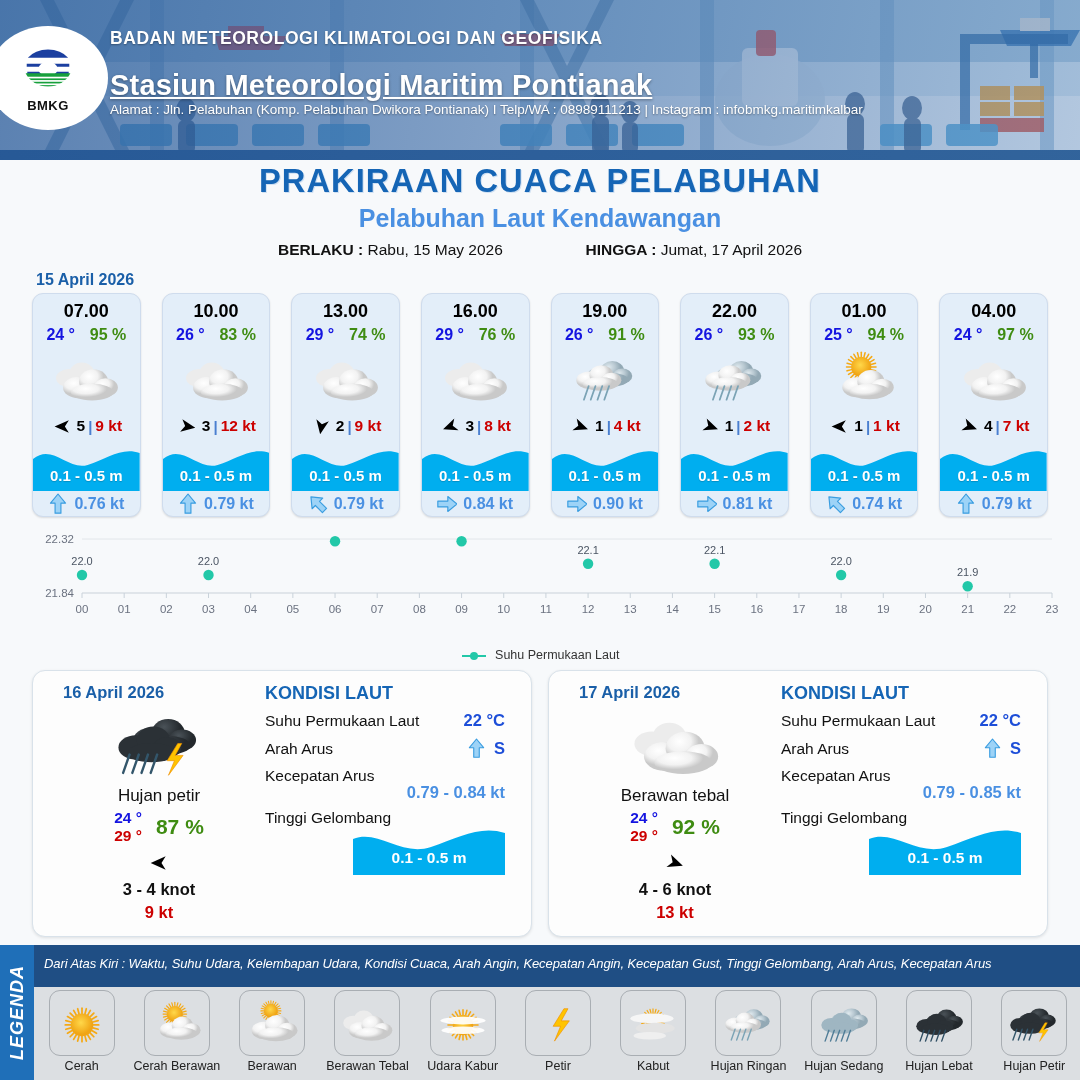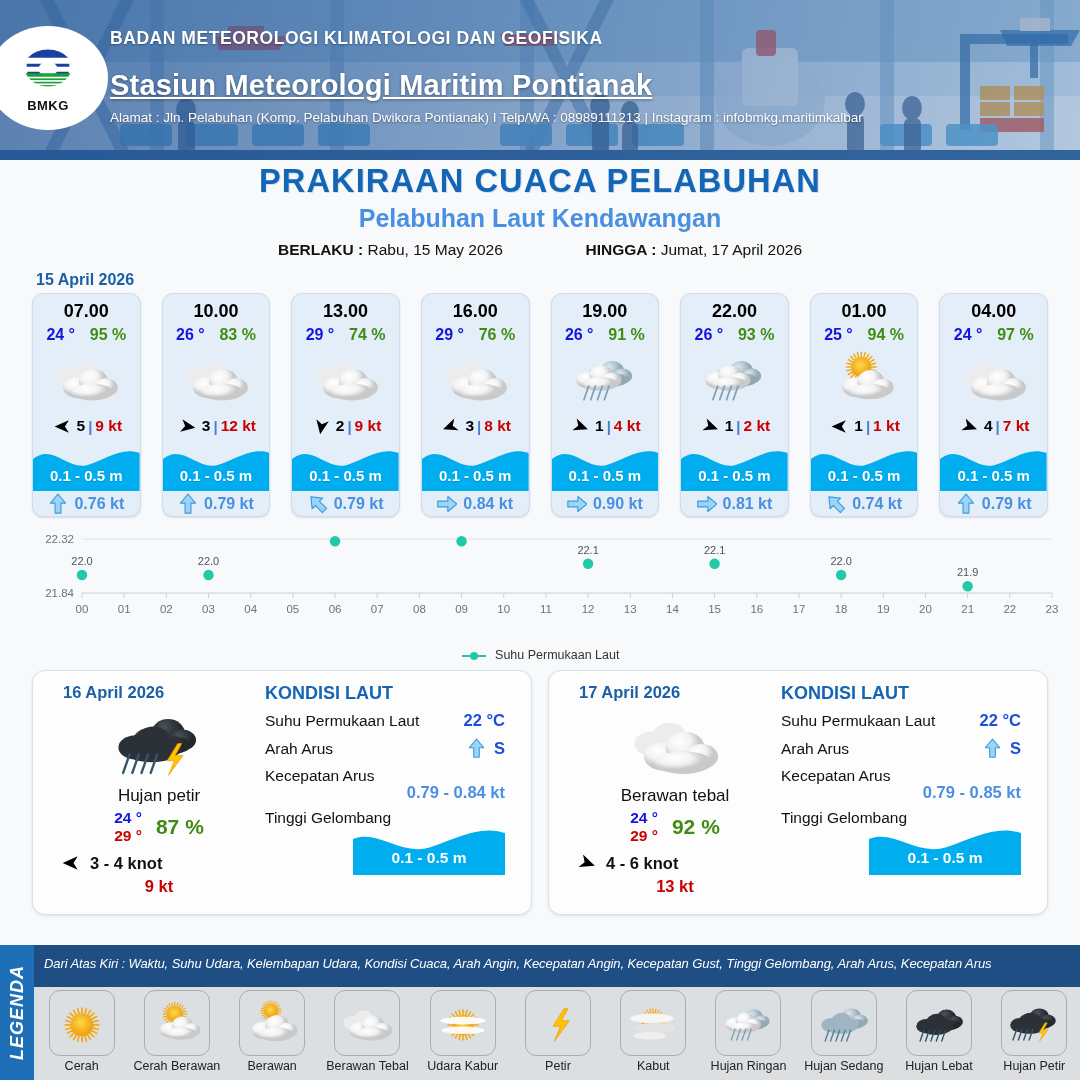--- a/index.html
+++ b/index.html
@@ -24,21 +24,21 @@
   .logo-oval {
     position:absolute; left:-12px; top:26px; width:120px; height:104px;
     background:#fff; border-radius:60px/52px; z-index:6;
     display:flex; flex-direction:column; align-items:center; justify-content:center;
   }
   .logo-mark { width:56px; height:54px; }
   .logo-text { font-size:13px; font-weight:bold; color:#111; letter-spacing:.4px; margin-top:1px;}
   .hdr-txt { position:absolute; left:110px; top:28px; z-index:5; width:960px; }
   .hdr-line1 { color:#fff; font-size:17.5px; font-weight:bold; letter-spacing:.55px; text-shadow:0 1px 2px rgba(0,0,0,.35); }
   .hdr-line2 { color:#fff; font-size:29px; font-weight:bold; letter-spacing:.2px; margin-top:20px; text-shadow:0 1px 3px rgba(0,0,0,.4);text-decoration:underline; }
-  .hdr-line3 { color:#fff; font-size:13.5px; margin-top:8px; text-shadow:0 1px 2px rgba(0,0,0,.4); }
+  .hdr-line3 { color:#fff; font-size:13.5px; text-shadow:0 1px 2px rgba(0,0,0,.4); }
 
   
   .title-wrap { text-align:center; padding-top:1px; }
   .title-main {
     font-size:34px; font-weight:bold; color:#1565b5; letter-spacing:1.1px;
     font-stretch:condensed; transform:scaleX(.96); text-shadow:1px 1px 0 #cfe0f2;
   }
   .title-sub { font-size:25px; font-weight:bold; color:#4a90e2; margin-top:4px; }
   .valid-row { margin-top:8px; font-size:15.5px; color:#111; }
   .valid-row .lbl { font-weight:bold; }
@@ -89,21 +89,21 @@
   }
   .p-left { width:200px; text-align:center; position:relative; }
   .p-date { font-size:16.5px; font-weight:bold; color:#1a5fa8; text-align:left; margin-left:4px; }
   .p-icon { height:78px; display:flex; align-items:center; justify-content:center; margin-top:2px; }
   .p-cond { font-size:17px; color:#111; margin-top:4px; }
   .p-temps { display:flex; align-items:center; justify-content:center; gap:14px; margin-top:3px; }
   .p-tcol { text-align:left; }
   .p-tmin { font-size:15.5px; font-weight:bold; color:#1414e0; }
   .p-tmax { font-size:15.5px; font-weight:bold; color:#cc0000; }
   .p-hum  { font-size:21px; font-weight:bold; color:#3f8c12; }
-  .p-wind { display:flex; align-items:center; justify-content:flex-start; gap:7px; margin-top:8px; }
+  .p-wind { display:flex; align-items:center; justify-content:center; gap:7px; margin-top:8px;flex-direction:column; }
   .p-wind .wicon { width:24px; height:20px; }
   .p-wtxt { font-size:16.5px; font-weight:bold; color:#111; }
   .p-gust { font-size:16.5px; font-weight:bold; color:#cc0000; margin-top:4px; }
 
   .p-right { flex:1; padding-left:6px; position:relative; }
   .p-sect { font-size:18px; font-weight:bold; color:#1565b5; margin-bottom:6px; }
   .p-kv { display:flex; align-items:center; justify-content:space-between; margin-top:7px; }
   .p-k { font-size:15.5px; color:#111; }
   .p-v { font-size:16.5px; font-weight:bold; color:#1d4ed8; }
   .p-v-row { text-align:right; font-size:16.5px; font-weight:bold; color:#4a90e2; margin-top:-2px; }

